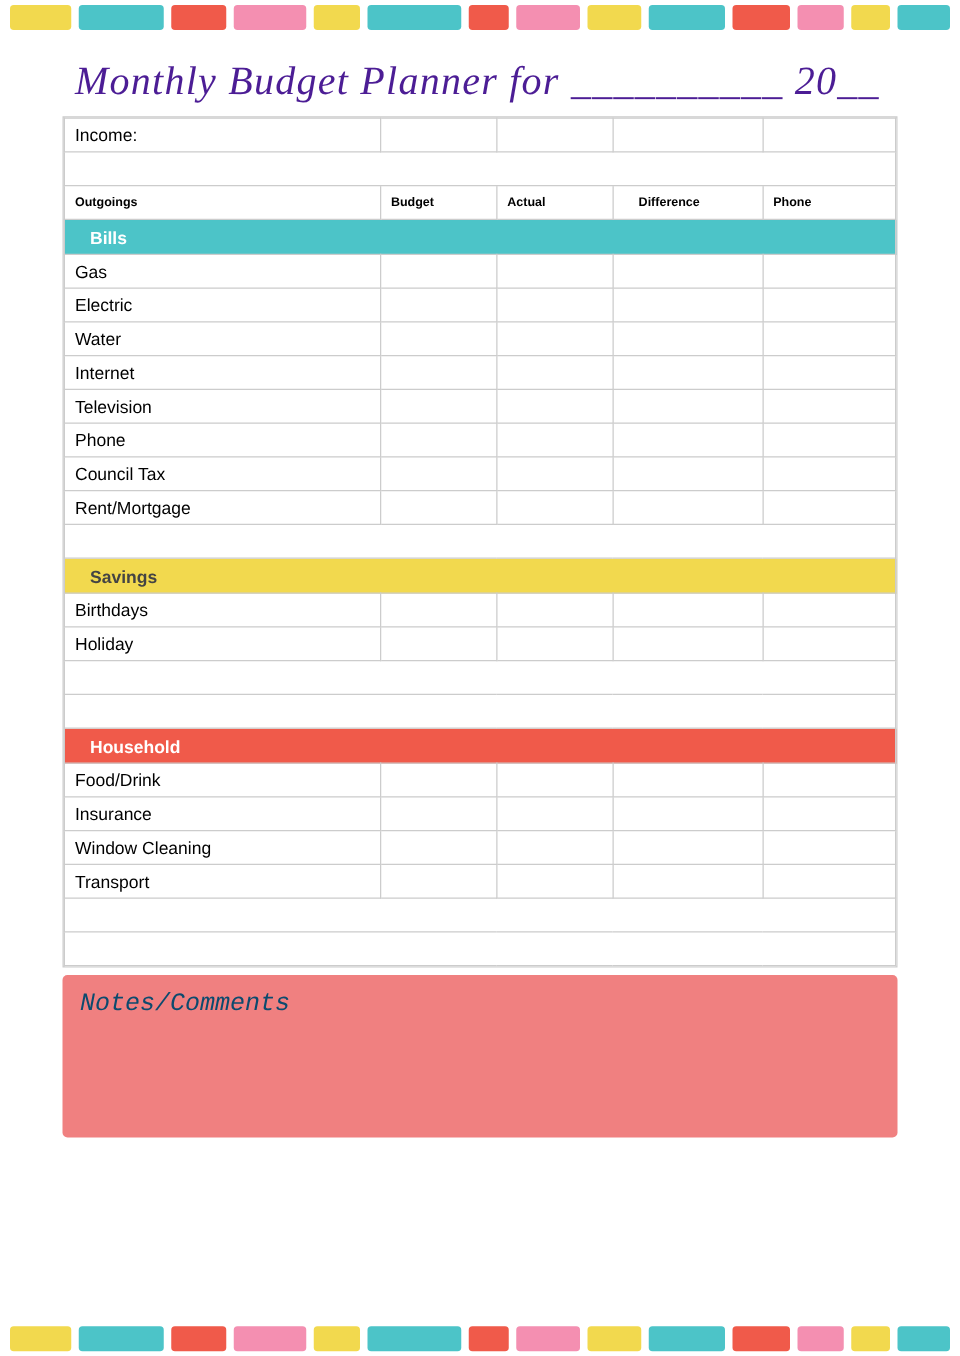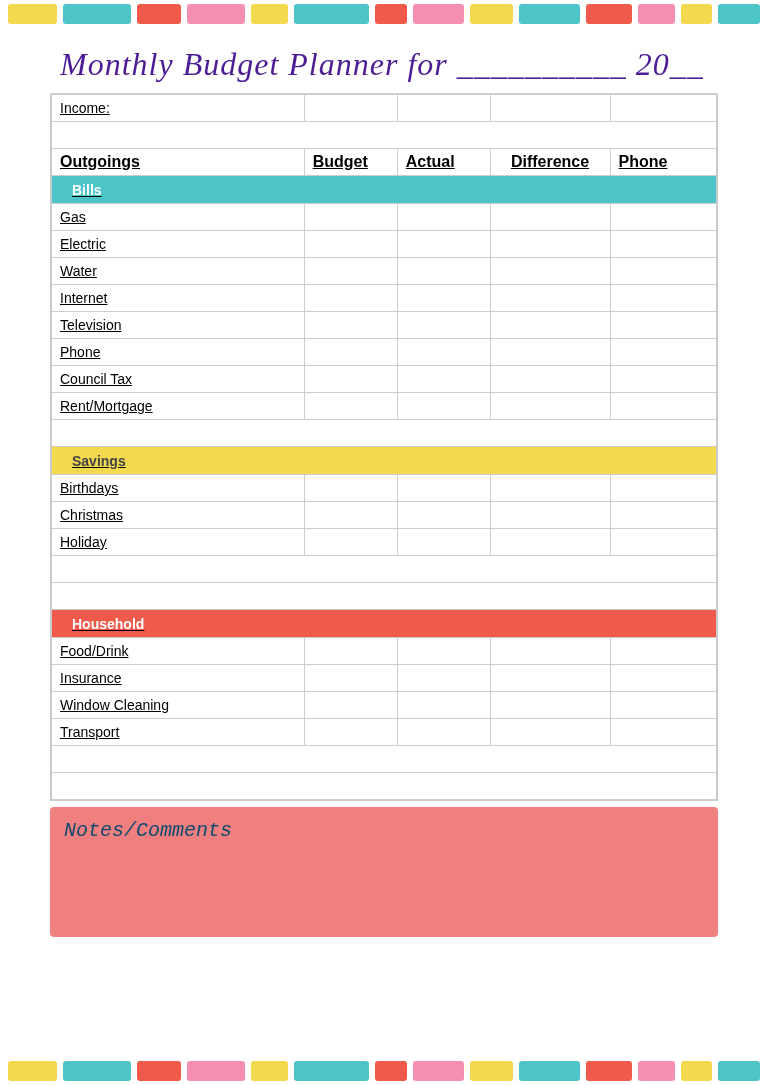--- a/index.html
+++ b/index.html
@@ -51,21 +51,20 @@
       color: #4c1d95;
       font-style: italic;
       letter-spacing: 1px;
     }
 
     
     .table-container {
       width: calc(100% - 100px);
       margin: 0 44px;
       border: 1.5px solid #ccc;
-      text-decoration: underline;
     }
 
     table {
       width: 100%;
       border-collapse: collapse;
       font-size: 14px;
     }
 
     td, th {
       border: 1px solid #ccc;
@@ -75,21 +74,21 @@
     }
 
     .col-category { width: 38%; }
     .col-budget   { width: 14%; }
     .col-actual   { width: 14%; }
     .col-diff     { width: 18%; padding-left: 20px; }
     .col-notes    { width: 16%; }
 
     .header-row td {
       font-weight: bold;
-      font-size: 16px;
+      font-size: 10px;
       background: #fff;
     }
 
     .section-header td {
       font-weight: bold;
       font-size: 14px;
       color: #fff;
       padding-left: 20px;
       height: 28px;
     }
@@ -255,27 +254,20 @@
         <td colspan="5">Savings</td>
       </tr>
       <tr class="empty-row">
         <td>Birthdays</td>
         <td></td>
         <td></td>
         <td></td>
         <td></td>
       </tr>
       <tr class="empty-row">
-        <td>Christmas</td>
-        <td></td>
-        <td></td>
-        <td></td>
-        <td></td>
-      </tr>
-      <tr class="empty-row">
         <td>Holiday</td>
         <td></td>
         <td></td>
         <td></td>
         <td></td>
       </tr>
 
       <tr class="empty-row">
         <td colspan="5"></td>
       </tr>

